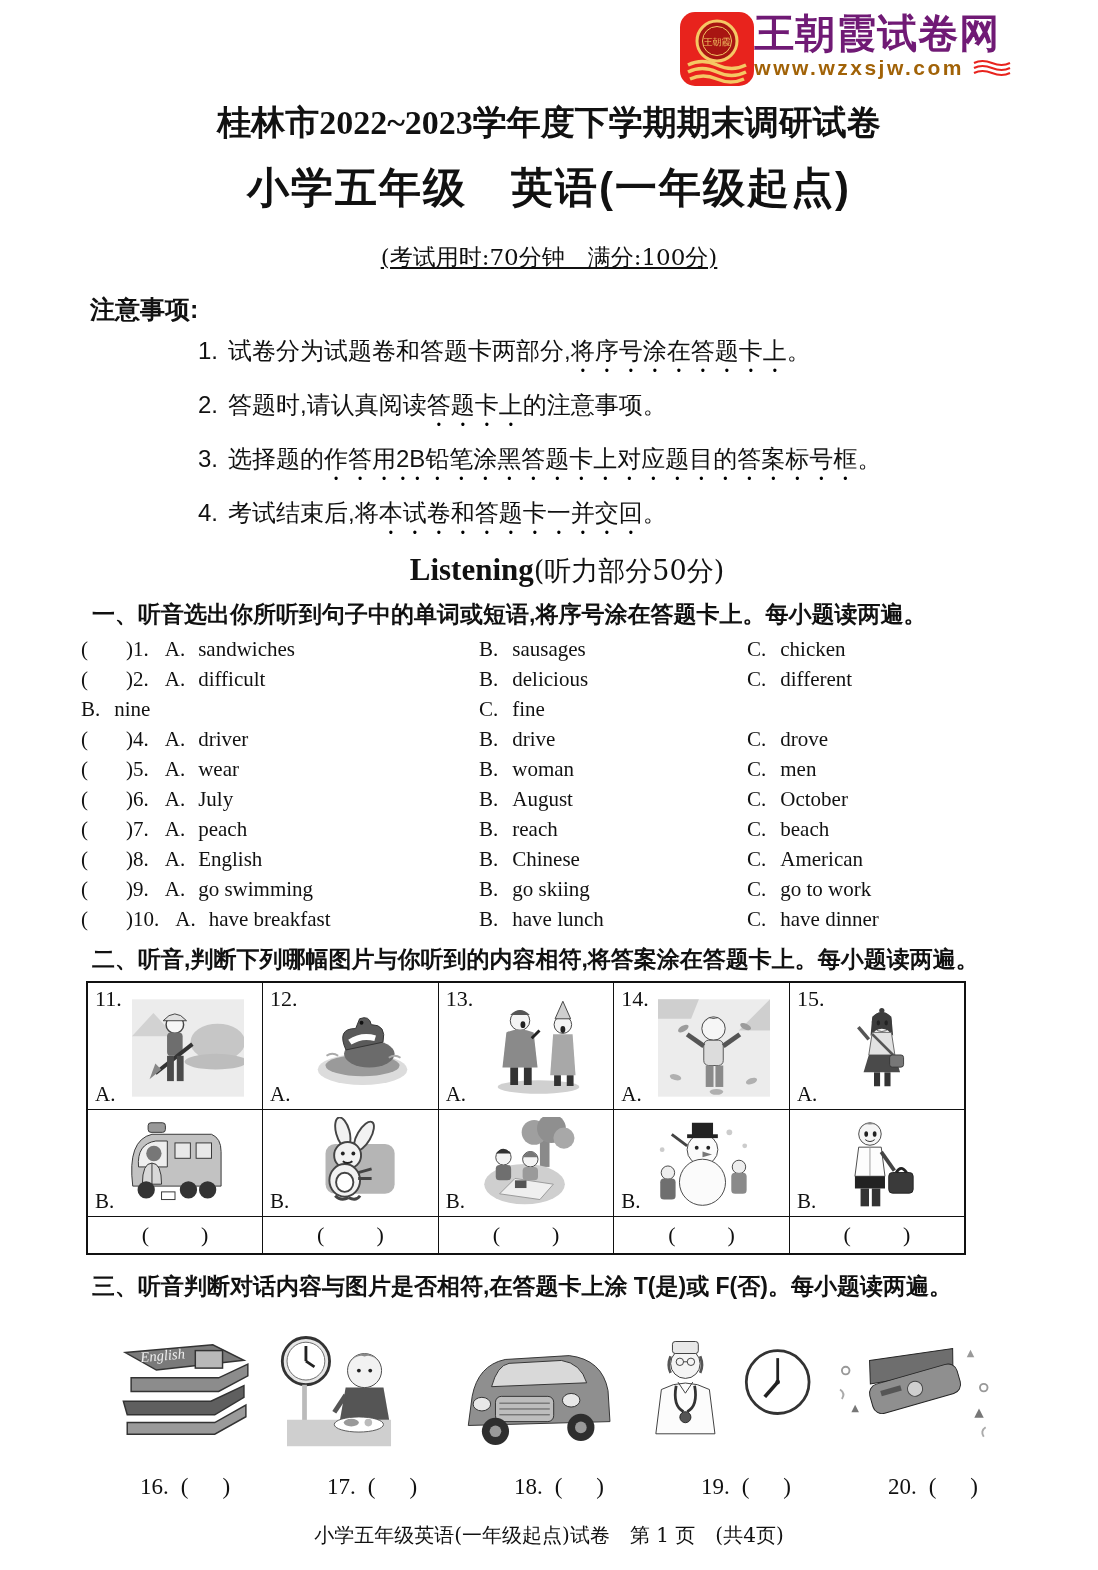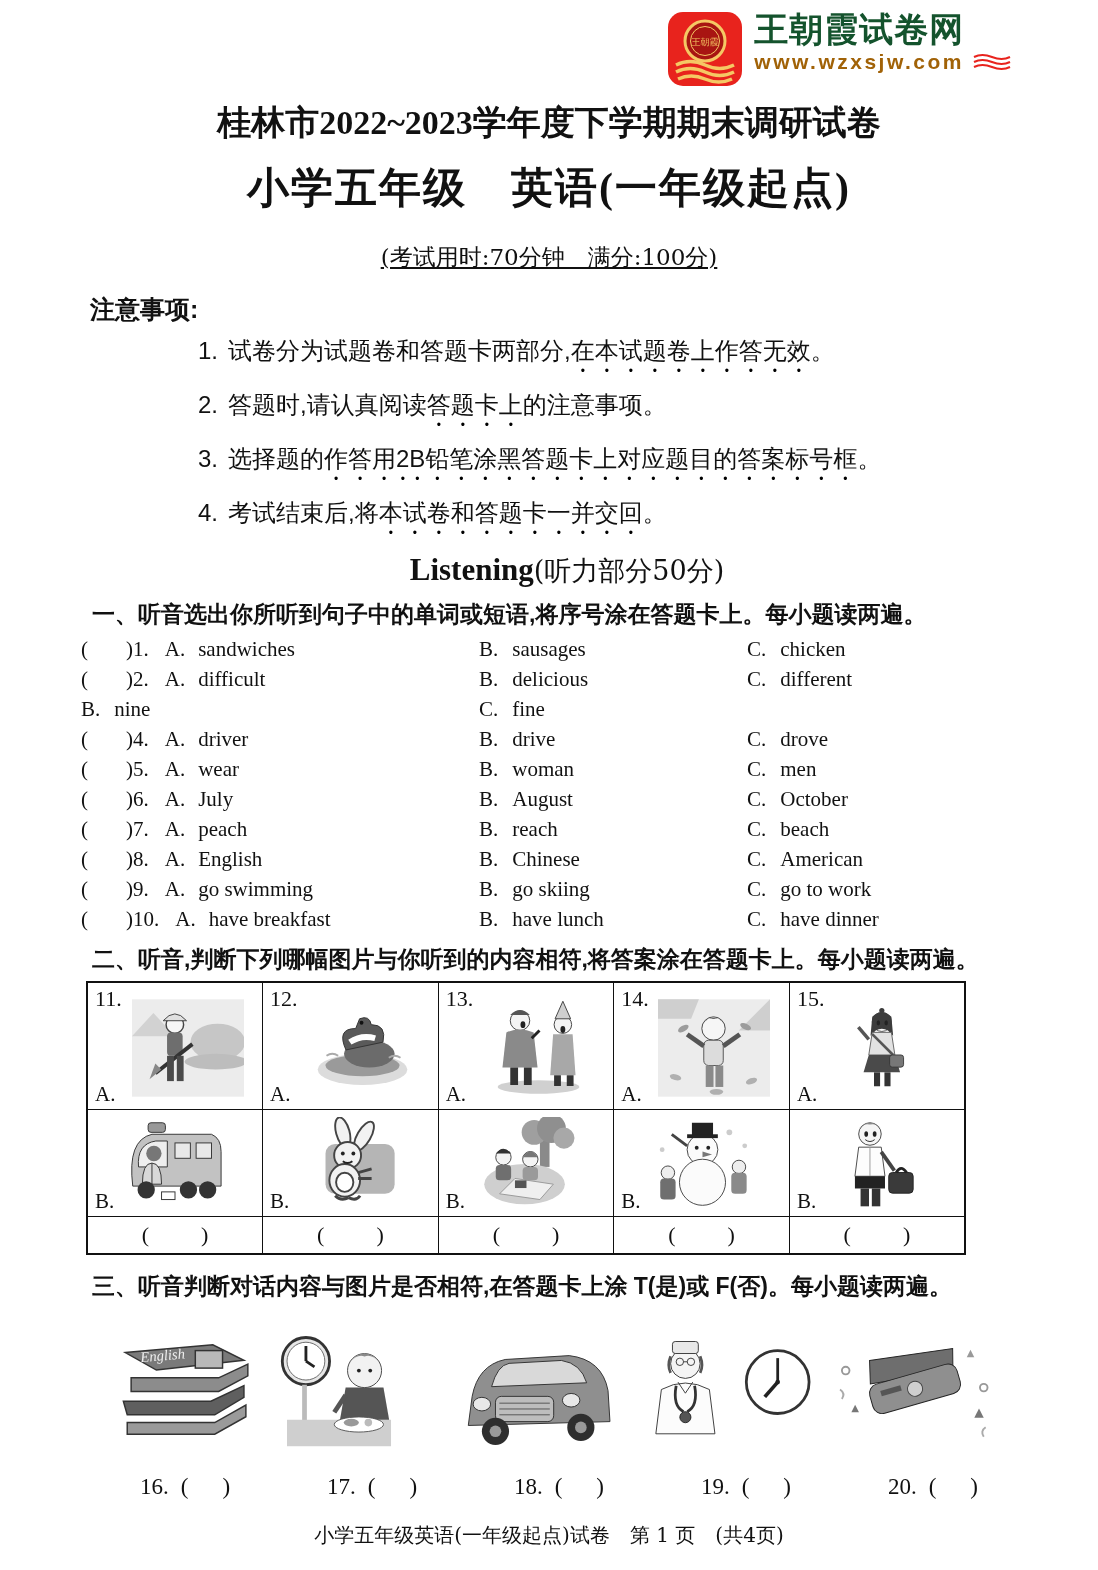--- a/index.html
+++ b/index.html
@@ -1,30 +1,30 @@
 <!DOCTYPE html>
 <html><head>
 <meta charset="utf-8">
 <style>
   html,body{margin:0;padding:0;background:#fff;}
   .page{position:relative;width:1098px;height:1570px;background:#fff;overflow:hidden;
         font-family:"Liberation Serif",serif;color:#111;}
   
-  .logo{position:absolute;top:12px;right:86px;display:flex;gap:12px;align-items:flex-start;}
+  .logo{position:absolute;top:12px;right:86px;display:flex;align-items:flex-start;}
   .logo-txt{display:flex;flex-direction:column;}
-  .brand{font-family:"Liberation Sans",sans-serif;font-weight:900;font-size:34px;line-height:1.05;
-         color:#14532d;letter-spacing:1px;}
+  .brand{font-family:"Liberation Sans",sans-serif;font-weight:900;font-size:40px;line-height:1.05;
+         color:#701a75;letter-spacing:1px;}
   .urlrow{display:flex;align-items:center;gap:8px;margin-top:2px;}
   .url{font-family:"Liberation Sans",sans-serif;font-weight:bold;font-size:21px;
        letter-spacing:2.5px;color:#a16207;}
   
   .title{margin:100px 0 0;text-align:center;font-size:34px;font-weight:bold;
          font-family:"Liberation Serif",serif;}
   .subtitle{margin:14px 0 0;text-align:center;font-size:42px;font-weight:bold;
-            font-family:Liberation Serif, serif;letter-spacing:2px;}
+            font-family:Liberation Sans, sans-serif;letter-spacing:2px;}
   .exam-info{margin:26px 0 0;text-align:center;font-size:23px;font-family:"DejaVu Serif",serif;text-decoration:underline;}
   .notice-head{margin:20px 0 0 90px;font-size:25px;font-weight:bold;
                font-family:"Liberation Sans",sans-serif;}
   .notices{margin:10px 0 0 198px;font-family:"Liberation Sans",sans-serif;font-size:24px;}
   .notice-item{margin:0 0 12px 0;line-height:1.28;}
   .n-num{margin-right:10px;}
   .emdot{-webkit-text-emphasis:filled dot #000;-webkit-text-emphasis-position:under;
          text-emphasis:filled dot #000;text-emphasis-position:under right;}
   .listening{margin:8px 0 0;text-align:center;padding-left:36px;}
   .listening .en{font-size:31px;font-weight:bold;font-family:"Liberation Serif",serif;}
@@ -90,21 +90,21 @@
     </div>
   </div>
 
   <div class="title">桂林市2022~2023学年度下学期期末调研试卷</div>
   <div class="subtitle">小学五年级　英语(一年级起点)</div>
   <div class="exam-info">(考试用时:70分钟　满分:100分)</div>
 
   <div class="notice-head">注意事项:</div>
   <div class="notices">
     <div class="notice-item">
-      <span class="n-num">1.</span><span>试卷分为试题卷和答题卡两部分,</span><span class="emdot">在本试题卷上作答无效</span><span>。</span>
+      <span class="n-num">1.</span><span>试卷分为试题卷和答题卡两部分,</span><span class="emdot">将序号涂在答题卡上</span><span>。</span>
     </div>
     <div class="notice-item">
       <span class="n-num">2.</span><span>答题时,请认真阅读</span><span class="emdot">答题卡上</span><span>的注意事项。</span>
     </div>
     <div class="notice-item">
       <span class="n-num">3.</span><span>选择题的</span><span class="emdot">作答用2B铅笔涂黑答题卡上对应题目的答案标号框</span><span>。</span>
     </div>
     <div class="notice-item">
       <span class="n-num">4.</span><span>考试结束后,将</span><span class="emdot">本试卷和答题卡一并交回</span><span>。</span>
     </div>

